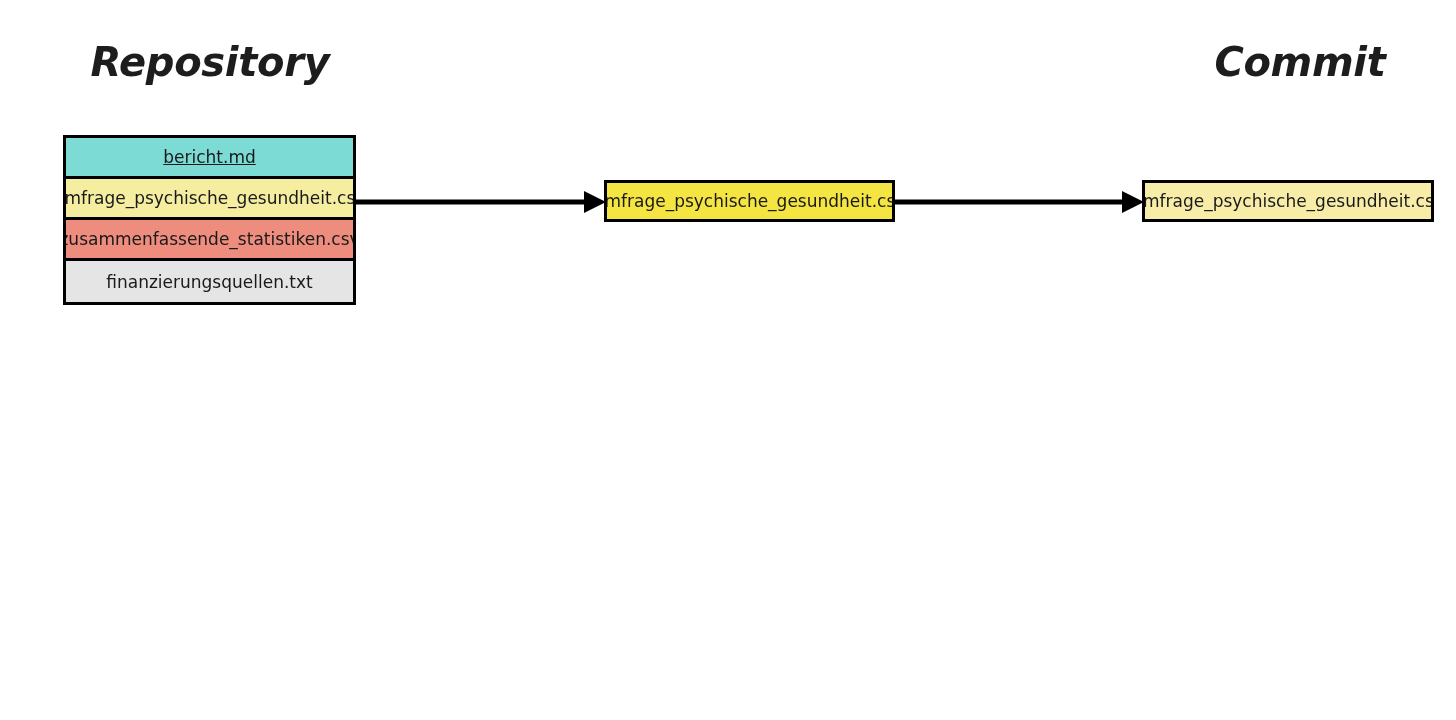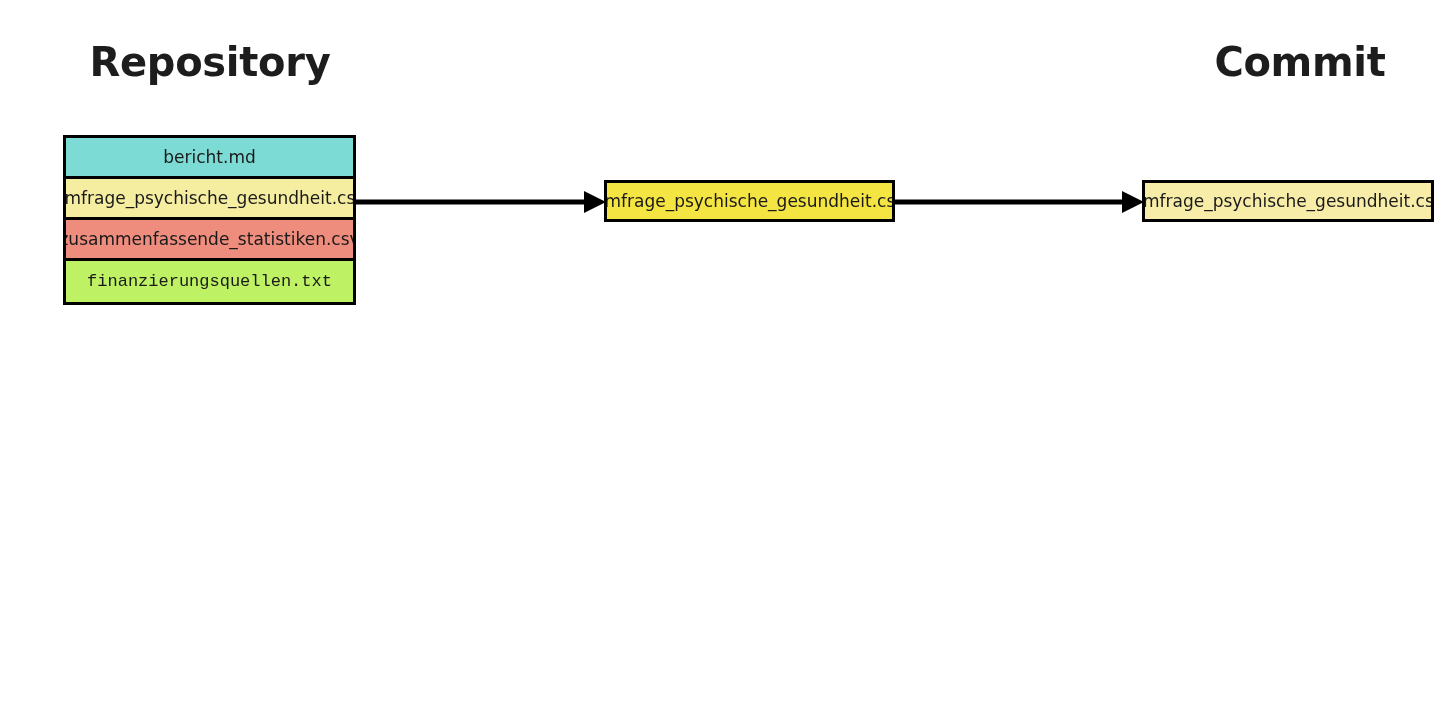--- a/index.html
+++ b/index.html
@@ -25,20 +25,21 @@
   .col-title {
     position: absolute;
     top: 34px;
     text-align: center;
     font-weight: bold;
     font-size: 40px;
     line-height: 56px;
     color: #1d1d1d;
     letter-spacing: -0.3px;
     white-space: nowrap;
+    font-style: italic;
   }
   .col-title.repository { left: 0px;   width: 420px; }
   .col-title.staging    { left: 540px; width: 420px; }
   .col-title.commit     { left: 1090px; width: 420px; }
 
   
   .repo-stack {
     position: absolute;
     left: 63px;
     top: 135px;
@@ -102,30 +103,30 @@
 <body>
 
 <div class="stage">
 
   <div class="col-title repository">Repository</div>
 
 
   <div class="col-title commit">Commit</div>
 
   <div class="repo-stack">
-    <div class="repo-row" id="repo-row-0" style="background-color: rgb(124, 219, 213);">
+    <div class="repo-row" id="repo-row-0" style="background-color: rgb(124, 219, 213); text-decoration: underline;">
       <span>bericht.md</span>
     </div>
     <div class="repo-row" id="repo-row-1" style="background-color: rgb(245, 237, 160);">
       <span>umfrage_psychische_gesundheit.csv</span>
     </div>
     <div class="repo-row" id="repo-row-2" style="background-color: rgb(238, 141, 125);">
       <span>zusammenfassende_statistiken.csv</span>
     </div>
-    <div class="repo-row" id="repo-row-3" style="background-color: #bef264; font-family: Liberation Mono, monospace;">
+    <div class="repo-row" id="repo-row-3" style="background-color: #e5e5e5;">
       <span>finanzierungsquellen.txt</span>
     </div>
   </div>
 
   <div class="arrow first">
     <svg width="250" height="24" viewBox="0 0 250 24" aria-hidden="true">
       <line x1="0" y1="12" x2="232" y2="12" stroke="#000000" stroke-width="5"></line>
       <polygon points="228,1 250,12 228,23" fill="#000000"></polygon>
     </svg>
   </div>

